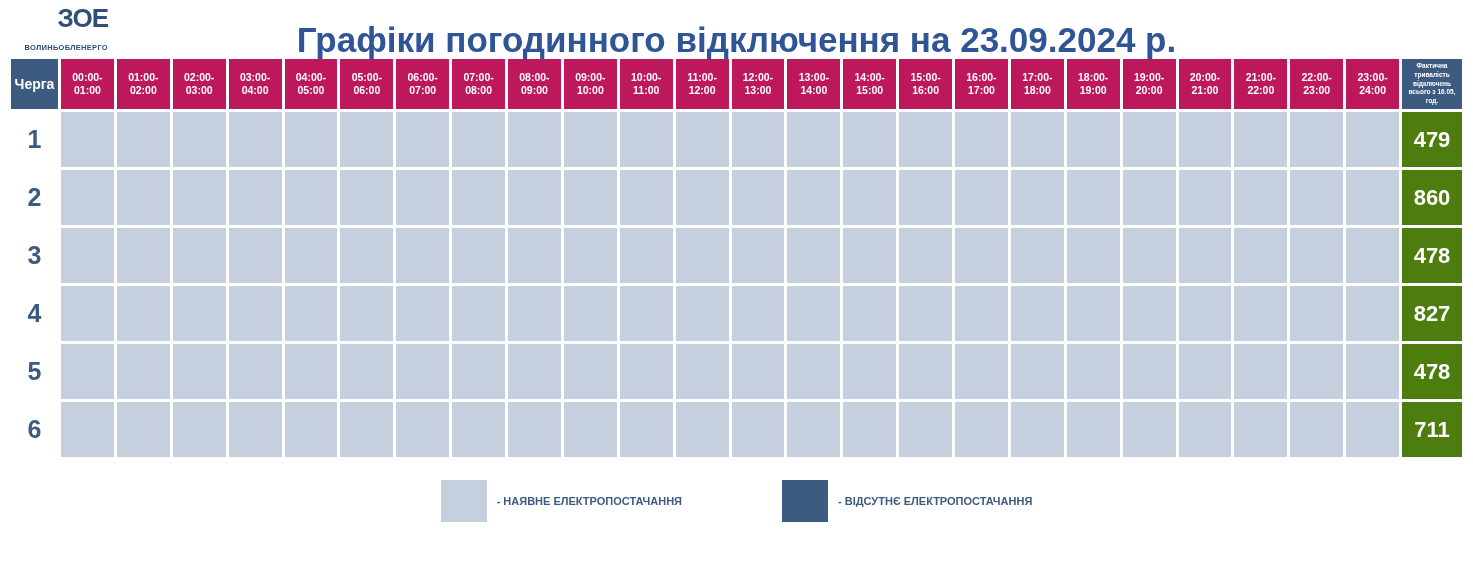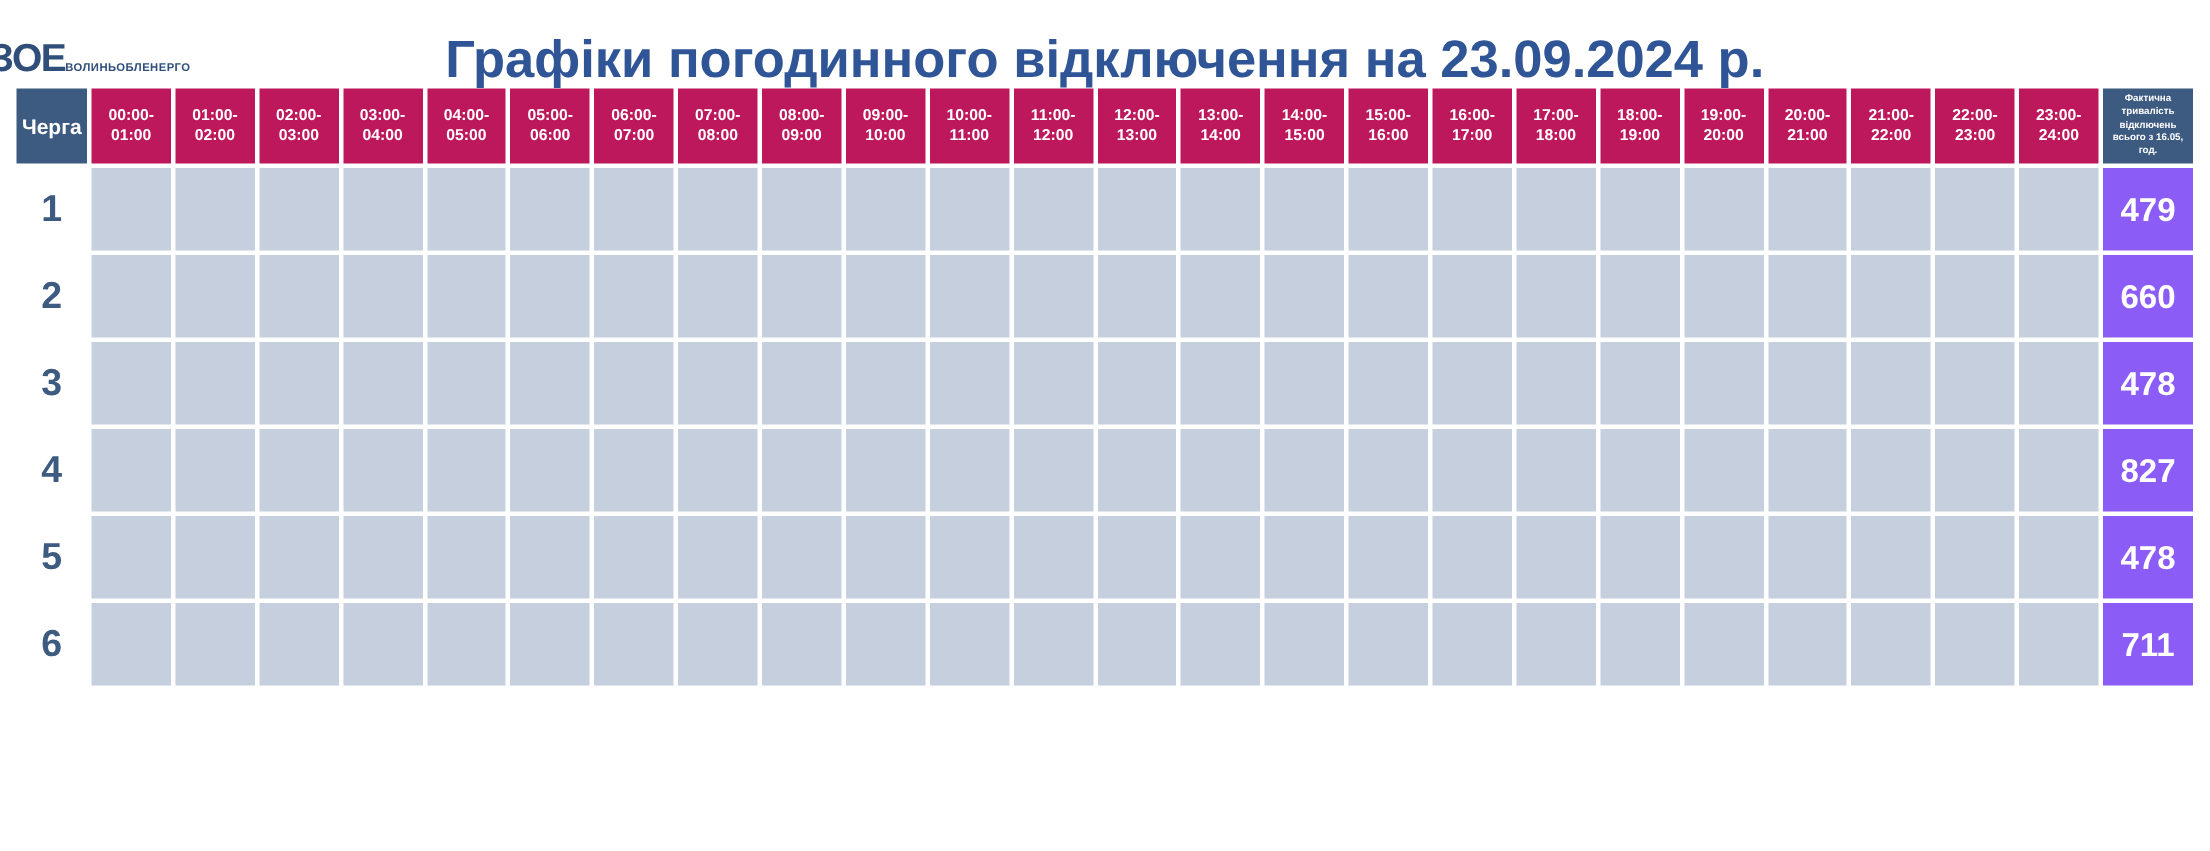--- a/index.html
+++ b/index.html
@@ -21,26 +21,26 @@
   }
 
   
   .header {
     position: relative;
     height: 56px;
   }
   .logo {
     position: absolute;
     left: 12px;
-    top: 16px;
+    top: 6px;
     width: 96px;
     height: 44px;
     display: flex;
-    flex-direction: row;
-    align-items: center;
+    flex-direction: column;
+    align-items: flex-end;
     justify-content: center;
   }
   .logo-mark {
     font-size: 26px;
     font-weight: bold;
     letter-spacing: -1px;
     color: #2f4f7a;
     line-height: 1;
     position: relative;
   }
@@ -119,21 +119,21 @@
     vertical-align: middle;
     height: 55px;
   }
   td.cell {
     height: 55px;
   }
   td.cell.on {
     background: #c5cfdd;
   }
   td.total {
-    background: #8b5cf6;
+    background: #4d7c0f;
     color: #ffffff;
     font-size: 22px;
     font-weight: bold;
     text-align: center;
     vertical-align: middle;
     height: 55px;
   }
 
   
   .legend {
@@ -257,21 +257,21 @@
             <td class="cell on"></td>
             <td class="cell on"></td>
             <td class="cell on"></td>
             <td class="cell on"></td>
             <td class="cell on"></td>
             <td class="cell on"></td>
             <td class="cell on"></td>
             <td class="cell on"></td>
             <td class="cell on"></td>
             <td class="cell on"></td>
-            <td class="total">660</td>
+            <td class="total">860</td>
           </tr>
           <tr>
             <td class="queue-num">3</td>
             <td class="cell on"></td>
             <td class="cell on"></td>
             <td class="cell on"></td>
             <td class="cell on"></td>
             <td class="cell on"></td>
             <td class="cell on"></td>
             <td class="cell on"></td>
@@ -375,14 +375,24 @@
             <td class="cell on"></td>
             <td class="cell on"></td>
             <td class="cell on"></td>
             <td class="cell on"></td>
             <td class="total">711</td>
           </tr>
         </tbody>
     </table>
   </div>
 
+  <div class="legend">
+      <div class="legend-item">
+        <div class="swatch on" style="background: rgb(197, 207, 221);"></div>
+        <div class="legend-label">- НАЯВНЕ ЕЛЕКТРОПОСТАЧАННЯ</div>
+      </div>
+      <div class="legend-item">
+        <div class="swatch off" style="background: rgb(61, 90, 128);"></div>
+        <div class="legend-label">- ВІДСУТНЄ ЕЛЕКТРОПОСТАЧАННЯ</div>
+      </div>
+    </div>
 
 </div>
 
 </body></html>

